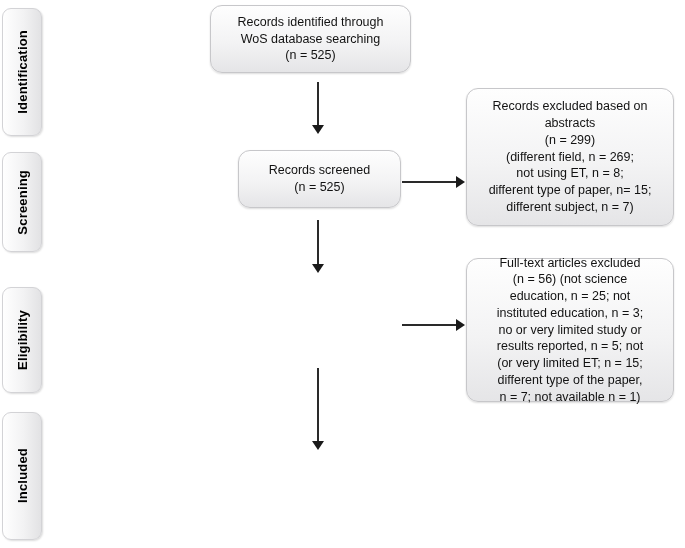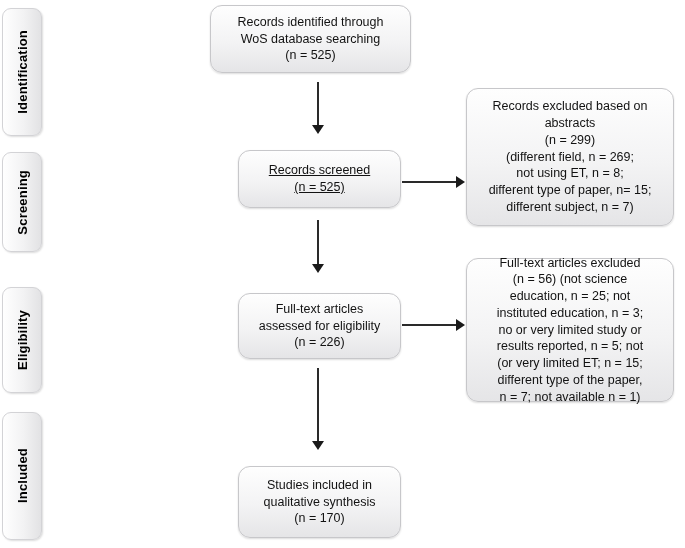--- a/index.html
+++ b/index.html
@@ -89,30 +89,24 @@
     <span class="vtext">Eligibility</span>
   </div>
   <div class="stage" style="top:412px;height:128px;">
     <span class="vtext">Included</span>
   </div>
 
   <div class="box" style="left:210px;top:5px;width:201px;height:68px;">Records identified through
 WoS database searching
 (n = 525)</div>
 
-  <div class="box" style="left:238px;top:150px;width:163px;height:58px;text-decoration:underline;">Records screened
+  <div class="box" style="left:238px;top:150px;width:163px;height:58px;">Records screened
 (n = 525)</div>
 
-  <div class="box" style="left:238px;top:293px;width:163px;height:66px;">Full-text articles
-assessed for eligibility
-(n = 226)</div>
 
-  <div class="box" style="left:238px;top:466px;width:163px;height:72px;">Studies included in
-qualitative synthesis
-(n = 170)</div>
 
   <div class="box" style="left:466px;top:88px;width:208px;height:138px;">Records excluded based on
 abstracts
 (n = 299)
 (different field, n = 269;
 not using ET, n = 8;
 different type of paper, n= 15;
 different subject, n = 7)</div>
 
   <div class="box" style="left:466px;top:258px;width:208px;height:144px;">Full-text articles excluded

